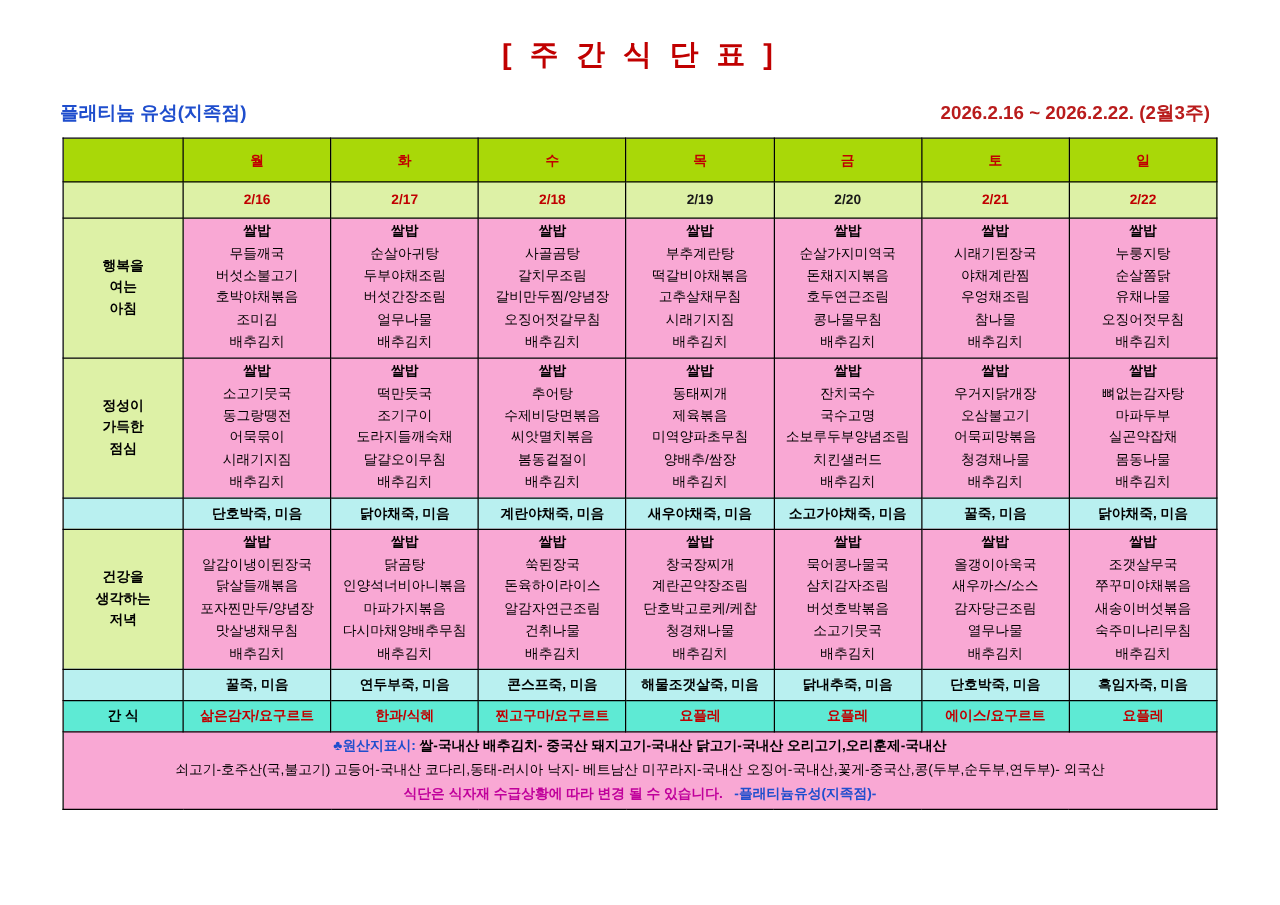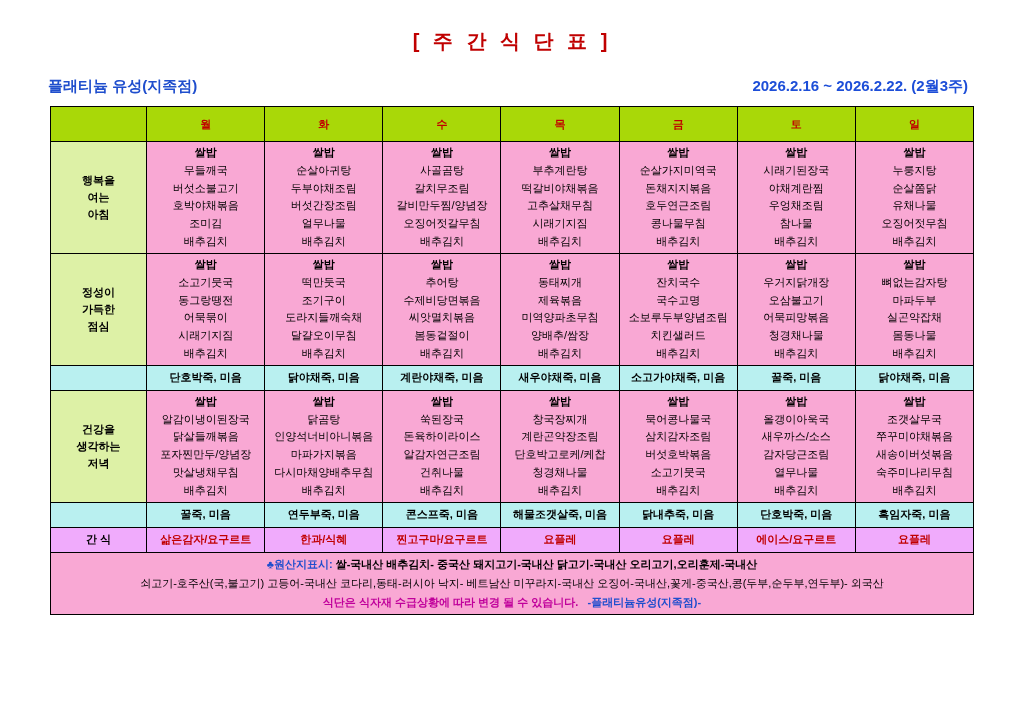--- a/index.html
+++ b/index.html
@@ -9,39 +9,39 @@
     font-family:"Liberation Sans","DejaVu Sans",sans-serif;
     color:#000;
     overflow:hidden;
   }
   .page{position:relative;width:1024px;height:724px;box-sizing:border-box;}
 
   .title{
     text-align:center;
     color:#c00000;
     font-weight:bold;
-    font-size:20px;
+    font-size:23px;
     letter-spacing:4px;
     margin-top:28px;
   }
 
   .subhead{
     display:flex;
     justify-content:space-between;
     align-items:flex-end;
     padding:0 56px 0 48px;
     margin-top:22px;
   }
   .store{
     color:#1f4ecd;
     font-weight:bold;
     font-size:15px;
   }
   .range{
-    color:#1d4ed8;
+    color:#b91c1c;
     font-weight:bold;
     font-size:15px;
   }
 
   table.menu{
     border-collapse:collapse;
     margin:10px auto 0 auto;
     width:924px;
     table-layout:fixed;
   }
@@ -84,21 +84,21 @@
     padding:4px 2px 4px 2px;
   }
   .dishcell .first{font-weight:bold;}
   .siderow td{
     background:#b9f0f0;
     font-weight:bold;
     height:20px;
     font-size:11px;
   }
   .snackrow td{
-    background:#f0abfc;
+    background:#5eead4;
     height:20px;
     font-size:11px;
     font-weight:bold;
   }
   .snackrow td.label{color:#000;}
   .snackrow td.v0{color:#c00000;}
   .snackrow td.v1{color:#c00000;}
   .snackrow td.v2{color:#c00000;}
   .snackrow td.v3{color:#c00000;}
   .snackrow td.v4{color:#c00000;}
@@ -146,20 +146,30 @@
         <td></td>
         <td>월</td>
         <td>화</td>
         <td>수</td>
         <td>목</td>
         <td>금</td>
         <td>토</td>
         <td>일</td>
       </tr>
 
+      <tr class="datehead">
+        <td></td>
+        <td>2/16</td>
+        <td>2/17</td>
+        <td>2/18</td>
+        <td class="weekday">2/19</td>
+        <td class="weekday">2/20</td>
+        <td>2/21</td>
+        <td>2/22</td>
+      </tr>
 
       <tr>
         <td class="mealname">
           <div>행복을</div>
           <div>여는</div>
           <div>아침</div>
         </td>
         <td class="dishcell">
           <div class="first">쌀밥</div>
           <div>무들깨국</div>

